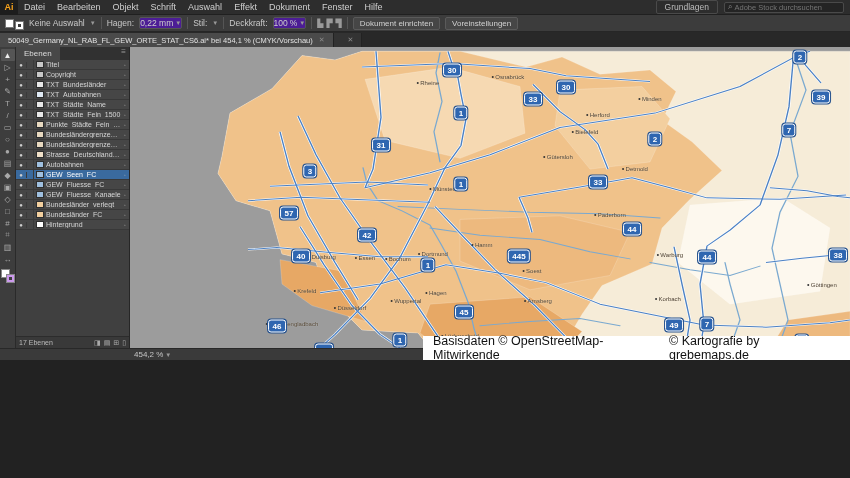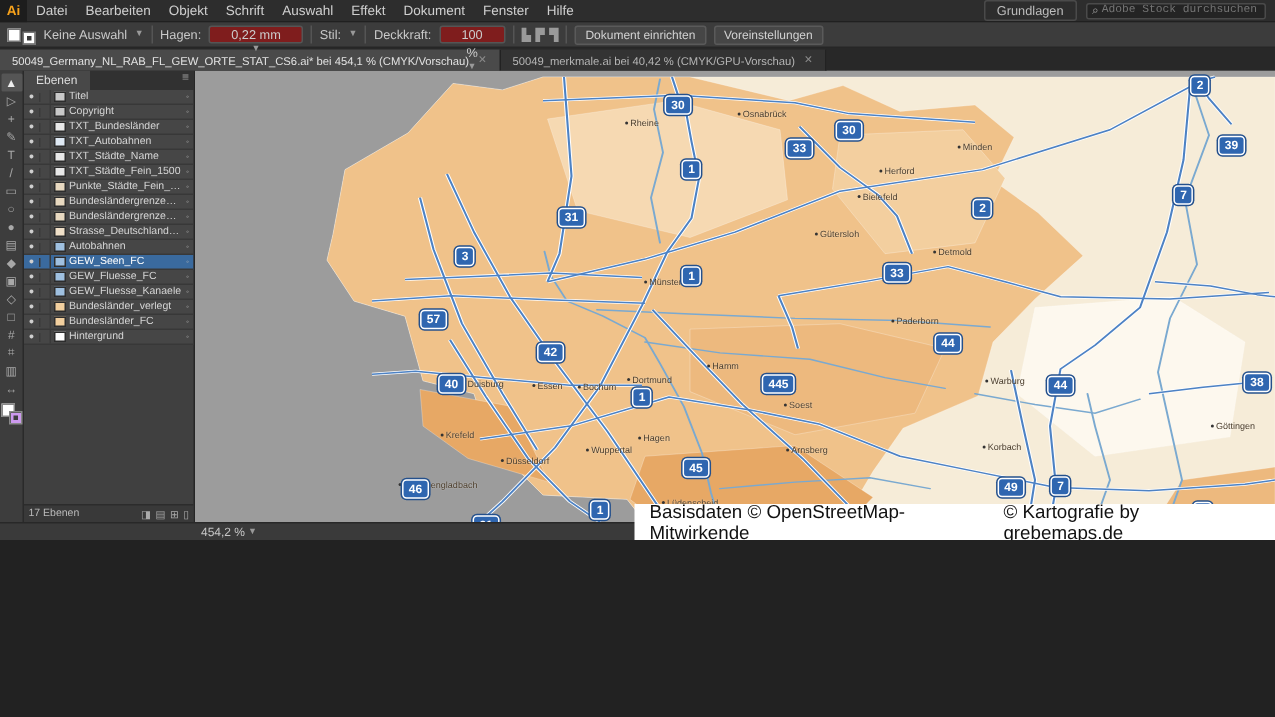--- a/index.html
+++ b/index.html
@@ -13,31 +13,31 @@
   .ai-logo { width:18px; height:15px; background:#1d1d1d; color:#f7a21b; font-weight:bold;
     font-size:9px; display:flex; align-items:center; justify-content:center; }
   #menu-items { display:flex; height:100%; align-items:flex-start; }
   .menu-item { color:#cfcfcf; font-size:9px; padding:0 6px; line-height:15px; cursor:default; }
   .mb-right { margin-left:auto; display:flex; align-items:center; gap:6px; padding-right:6px; }
   .workspace { color:#bdbdbd; font-size:8.5px; padding:1px 8px; border:1px solid #4a4a4a; border-radius:2px; }
   .searchbox { display:flex; align-items:center; background:#242424; border:1px solid #4a4a4a;
     border-radius:2px; height:11px; width:120px; padding:0 3px; }
   .searchbox .sicon { color:#9a9a9a; font-size:8px; margin-right:2px; }
   .searchbox input { background:transparent; border:none; outline:none; color:#bbb; font-size:7.5px; width:100%;
-    font-family:Liberation Mono, monospace; }
+    font-family:Liberation Sans, sans-serif; }
 
   
   #controlbar { position:absolute; top:15px; left:0; right:0; height:17px; background:#3c3c3c;
     border-bottom:1px solid #262626; display:flex; align-items:center; gap:5px; padding:0 5px;
     font-size:8.5px; color:#c9c9c9; z-index:5; }
   .cb-sw { width:9px; height:9px; background:#fff; border:1px solid #777; position:relative; }
   .cb-sw.stroke { background:#3c3c3c; box-shadow:inset 0 0 0 2px #fff; margin-left:-4px; margin-top:4px; }
   .cb-sep { width:1px; height:12px; background:#555; }
-  .cb-dd { display:flex; align-items:center; gap:2px; border:1px solid #555; background:#7f1d1d;
-    padding:0 14px; height:12px; border-radius:2px; color:#ccc;flex-direction:column; }
+  .cb-dd { display:flex; align-items:center; gap:2px; border:1px solid #555; background:#4c1d95;
+    padding:0 0; height:12px; border-radius:2px; color:#ccc; }
   .cb-caret { font-size:6px; color:#999; }
   .cb-btn { border:1px solid #5a5a5a; background:#464646; color:#d2d2d2; height:13px;
     display:flex; align-items:center; padding:0 6px; border-radius:2px; font-size:8px; }
   .cb-icons { display:flex; gap:3px; color:#9a9a9a; font-size:8px; }
 
   
   #tabbar { position:absolute; top:32px; left:0; right:0; height:15px; background:#282828;
     display:flex; align-items:flex-end; z-index:4; }
   .doc-tab { height:14px; display:flex; align-items:center; padding:0 8px; font-size:7.5px;
     color:#b5b5b5; background:#333; border-right:1px solid #222; white-space:nowrap; overflow:hidden; }
@@ -153,21 +153,20 @@
     <button class="cb-btn">Dokument einrichten</button>
     <button class="cb-btn">Voreinstellungen</button>
   </div>
 
   <div id="tabbar">
       <div class="doc-tab active">
         <span>50049_Germany_NL_RAB_FL_GEW_ORTE_STAT_CS6.ai* bei 454,1 % (CMYK/Vorschau)</span>
         <span class="tclose">✕</span>
       </div>
       <div class="doc-tab">
-        <span>50049_merkmale.ai bei 40,42 % (CMYK/GPU-Vorschau)</span>
         <span class="tclose">✕</span>
       </div>
     </div>
 
   <div id="workarea">
 
     <div id="toolbar">
       <div id="tool-list">
           <div class="tool sel">▲</div>
           <div class="tool">▷</div>

